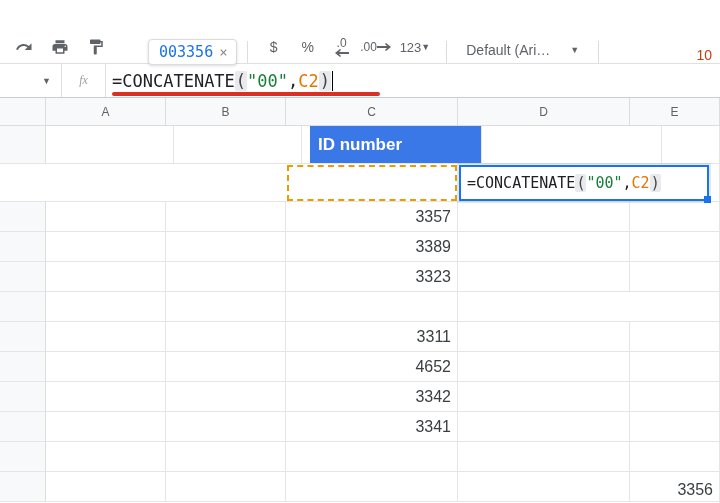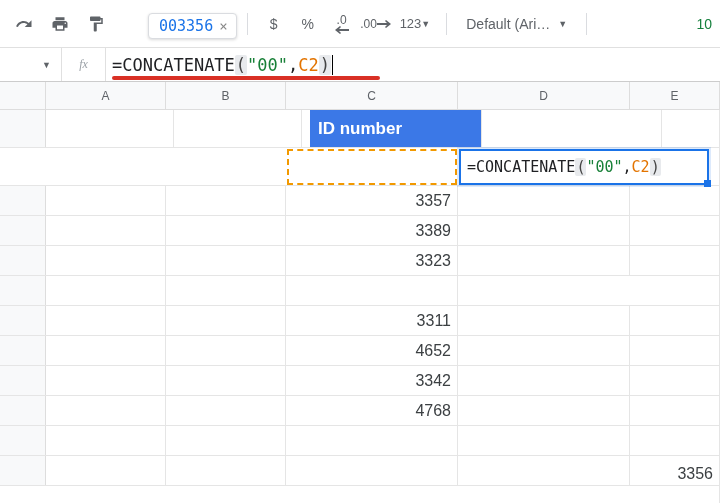--- a/index.html
+++ b/index.html
@@ -1,27 +1,27 @@
 <!DOCTYPE html>
 <html><head>
 <meta charset="utf-8">
 <style>
   * { box-sizing: border-box; margin: 0; padding: 0; }
   body { font-family: Arial, sans-serif; background: #fff; width: 720px; height: 503px; overflow: hidden; font-size: 13px; color: #3c4043; }
 
-  .toolbar { display: flex; align-items: center; height: 48px; padding: 0 8px; gap: 4px; border-bottom: 1px solid #e0e0e0;}
+  .toolbar { display: flex; align-items: flex-end; height: 64px; padding: 0 8px; gap: 4px; border-bottom: 1px solid #e0e0e0;}
   .tool-btn { width: 32px; height: 32px; display:flex; align-items:center; justify-content:center; border-radius:4px; color:#5f6368; }
   .sep { width:1px; height:22px; background:#dadce0; margin:0 6px; }
   .tooltip-chip { display:flex; align-items:center; gap:6px; background:#fff; border:1px solid #dadce0; border-radius:4px; padding:3px 8px 3px 10px; font-family: 'Consolas', monospace; color:#1a73e8; font-size:15px; box-shadow:0 1px 3px rgba(0,0,0,.15); position:relative; top:2px;}
   .tooltip-chip .close { color:#888; font-size:14px; cursor:pointer; }
   .fmt-group { display:flex; align-items:center; gap:2px; }
   .fmt-text { padding:0 6px; color:#5f6368; font-size:14px; }
-  .font-picker { display:flex; align-items:center; gap:8px; border:1px solid transparent; padding:4px 8px; border-radius:4px; color:#5f6368; font-size:14px;}
+  .font-picker { display:flex; align-items:center; gap:20px; border:1px solid transparent; padding:4px 8px; border-radius:4px; color:#5f6368; font-size:14px;}
   .tri { font-size:9px; color:#5f6368; }
-  .toolbar .right-num { font-size:14px; color:#15803d; margin-left:auto; padding-right:0;}
+  .toolbar .right-num { font-size:14px; color:#c2410c; margin-left:auto; padding-right:0;}
 
   .fxbar { display:flex; align-items:stretch; height:34px; border-bottom:1px solid #ccc; }
   .namebox { width:62px; display:flex; align-items:center; justify-content:flex-end; padding-right:10px; color:#5f6368; border-right:1px solid #e0e0e0;}
   .fx-icon { width:44px; display:flex; align-items:center; justify-content:center; font-style:italic; color:#9aa0a6; font-family: serif; font-size:12px; border-right:1px solid #e0e0e0;}
   .formula-input { flex:1; display:flex; align-items:center; padding:0 6px; font-family:'Consolas', monospace; font-size:17px; position:relative;}
   .formula-input .cursor { display:inline-block; width:1px; height:20px; background:#000; vertical-align:middle; margin-left:1px;}
   .underline-red { position:absolute; left:6px; bottom:1px; height:4px; width:268px; background:#d93025; border-radius:2px;}
   .fn-black { color:#202124; }
   .fn-paren { color:#444; background:#e8eaed; border-radius:2px; padding:0 1px;}
   .fn-green { color:#188038; }
@@ -200,21 +200,21 @@
     <div class="cell" style="flex:0 0 120px;"></div>
     <div class="cell" style="flex:0 0 120px;"></div>
     <div class="cell wide r">3342</div>
     <div class="cell wide"></div>
     <div class="cell" style="flex:1;"></div>
   </div>
   <div class="row">
     <div class="rowhdr"></div>
     <div class="cell" style="flex:0 0 120px;"></div>
     <div class="cell" style="flex:0 0 120px;"></div>
-    <div class="cell wide r">4768</div>
+    <div class="cell wide r">3341</div>
     <div class="cell wide"></div>
     <div class="cell" style="flex:1;"></div>
   </div>
   <div class="row">
     <div class="rowhdr"></div>
     <div class="cell" style="flex:0 0 120px;"></div>
     <div class="cell" style="flex:0 0 120px;"></div>
     <div class="cell wide"></div>
     <div class="cell wide"></div>
     <div class="cell" style="flex:1;"></div>

